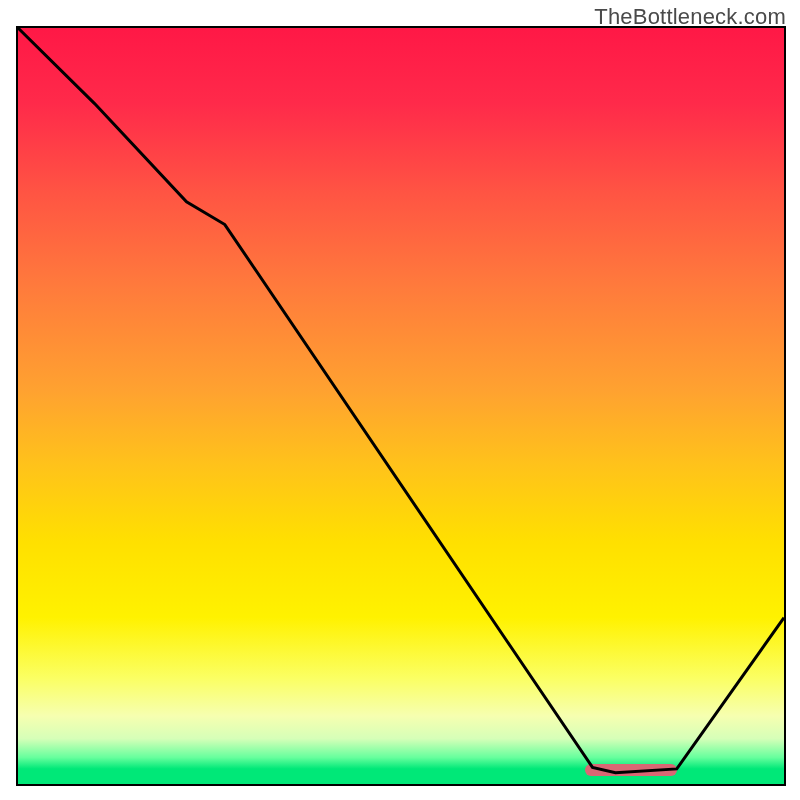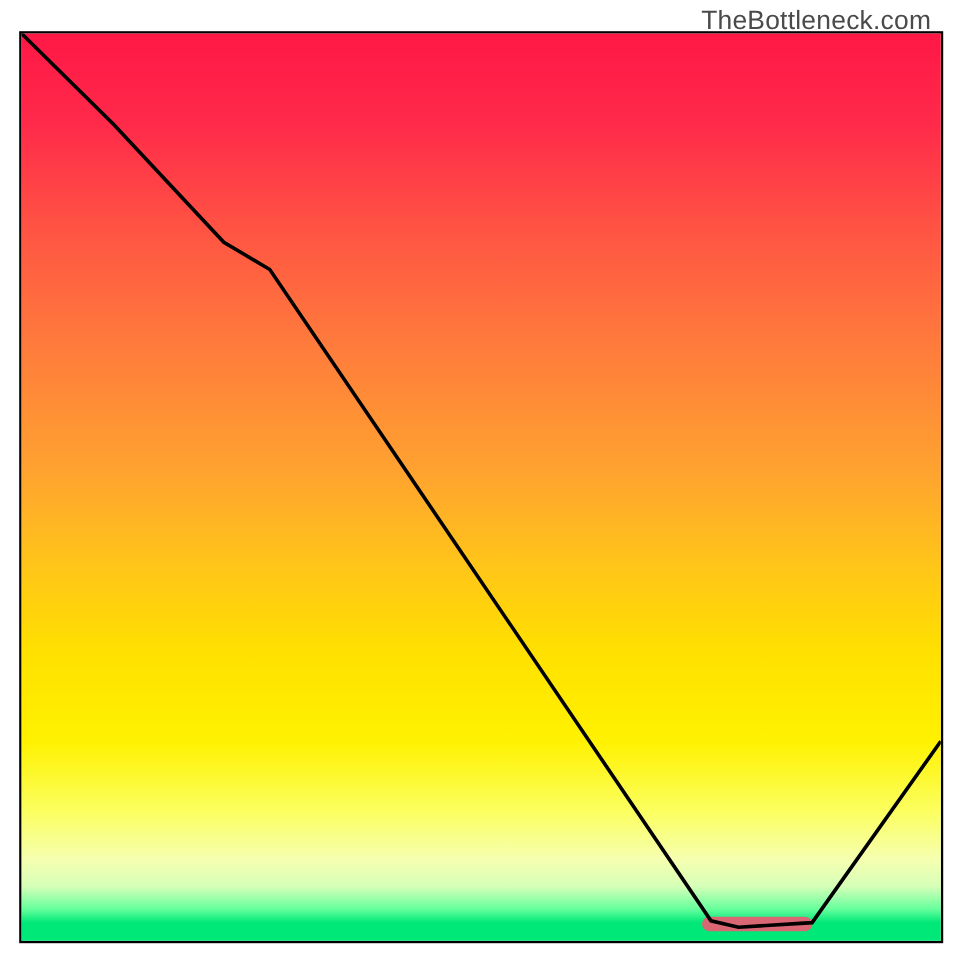--- a/index.html
+++ b/index.html
@@ -6,21 +6,21 @@
   body {
     width: 800px;
     height: 800px;
     background: #ffffff;
     position: relative;
     font-family: Arial, sans-serif;
   }
   .watermark {
     position: absolute;
     top: 4px;
-    right: 24px;
+    right: 14px;
     color: #4a4a4a;
     font-size: 22px;
     font-weight: normal;
     letter-spacing: 0.2px;
     z-index: 10;
   }
   .frame {
     position: absolute;
     left: 16px;
     top: 26px;

